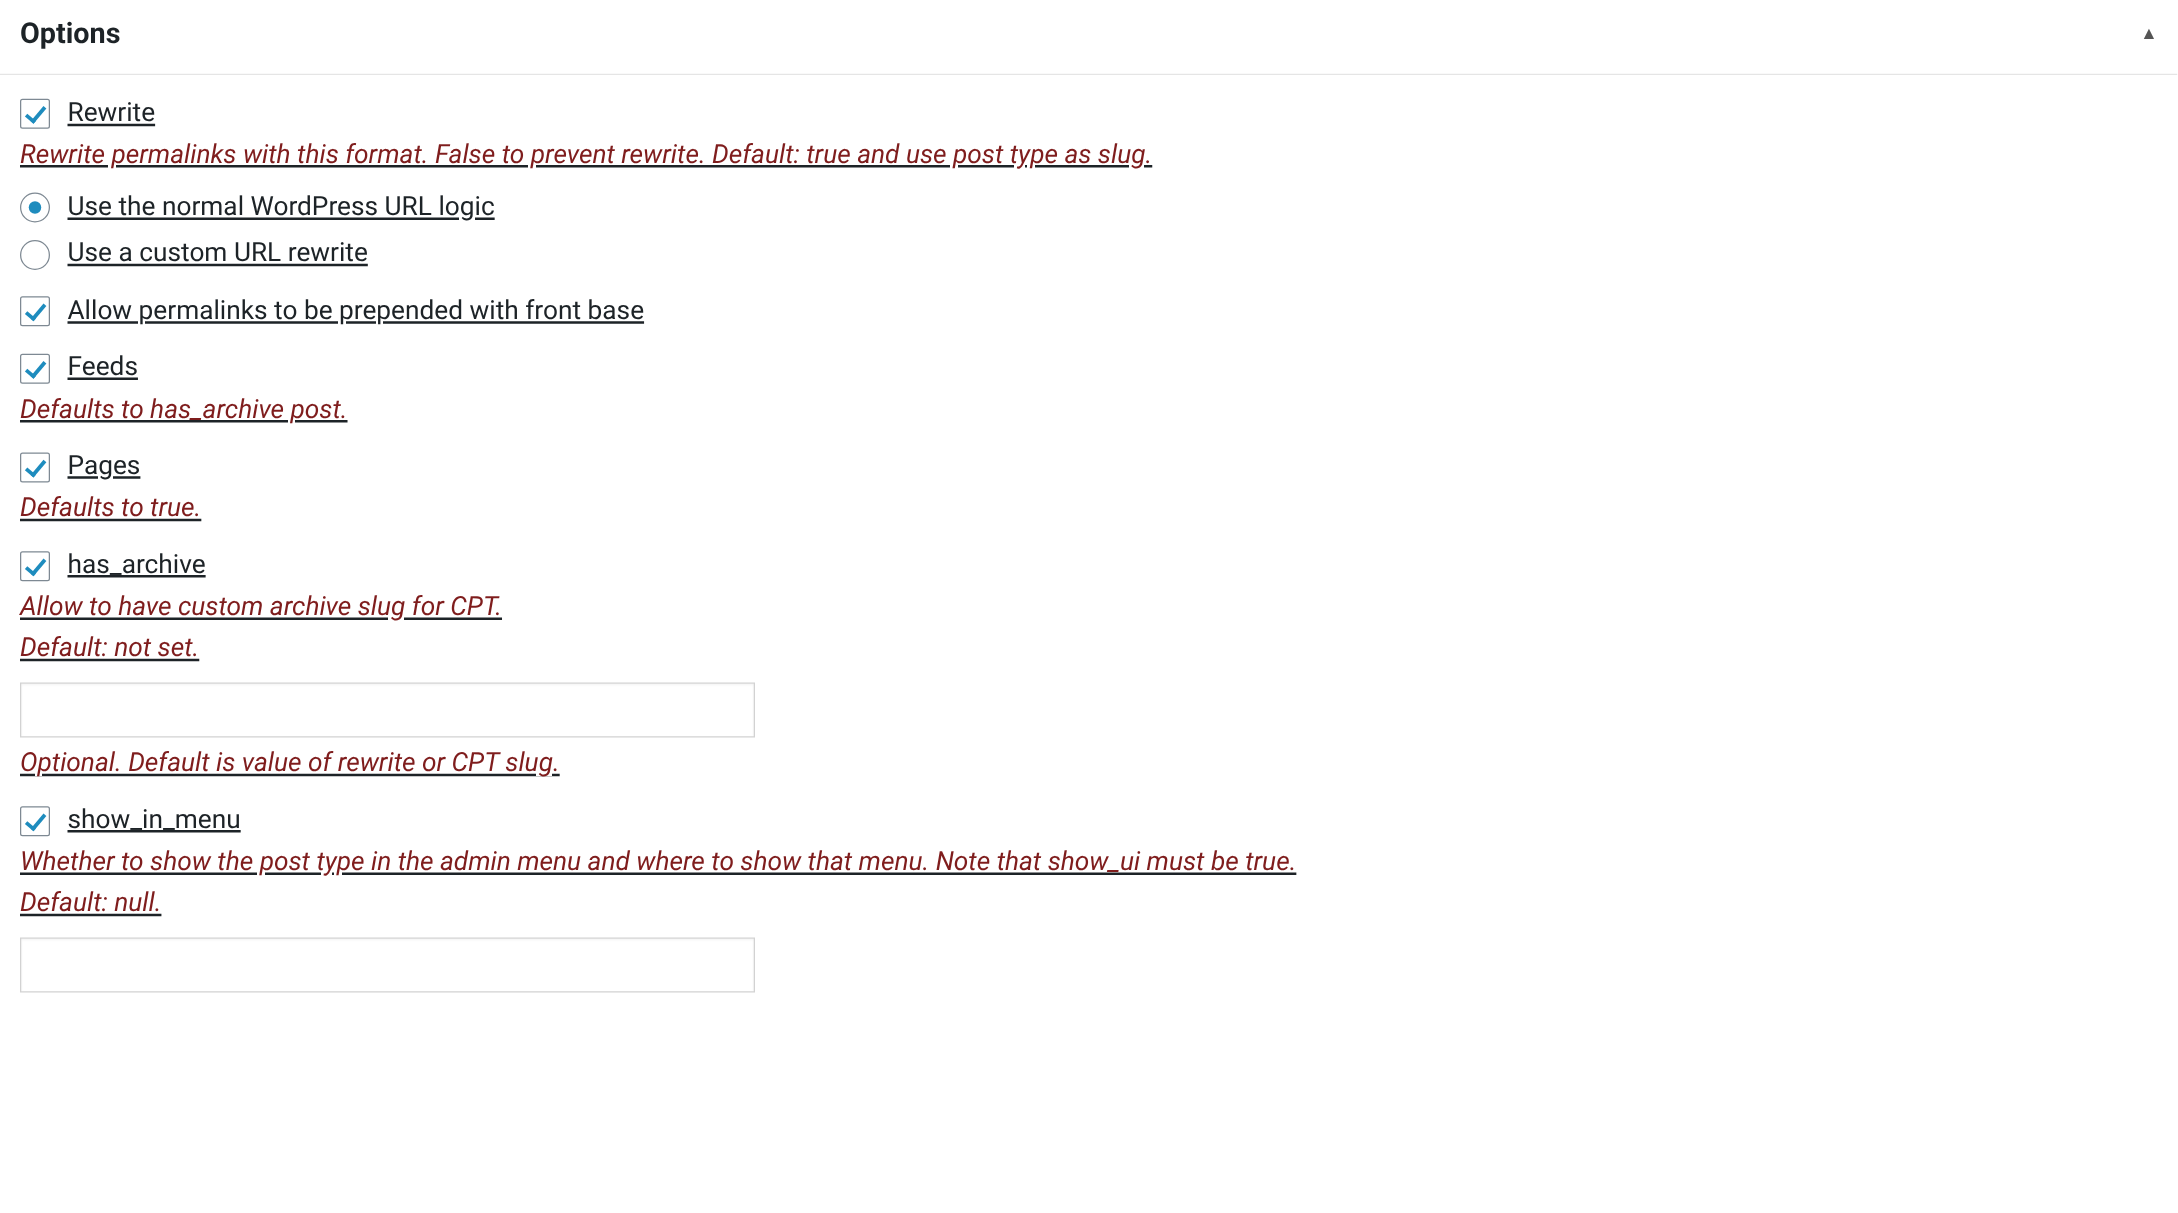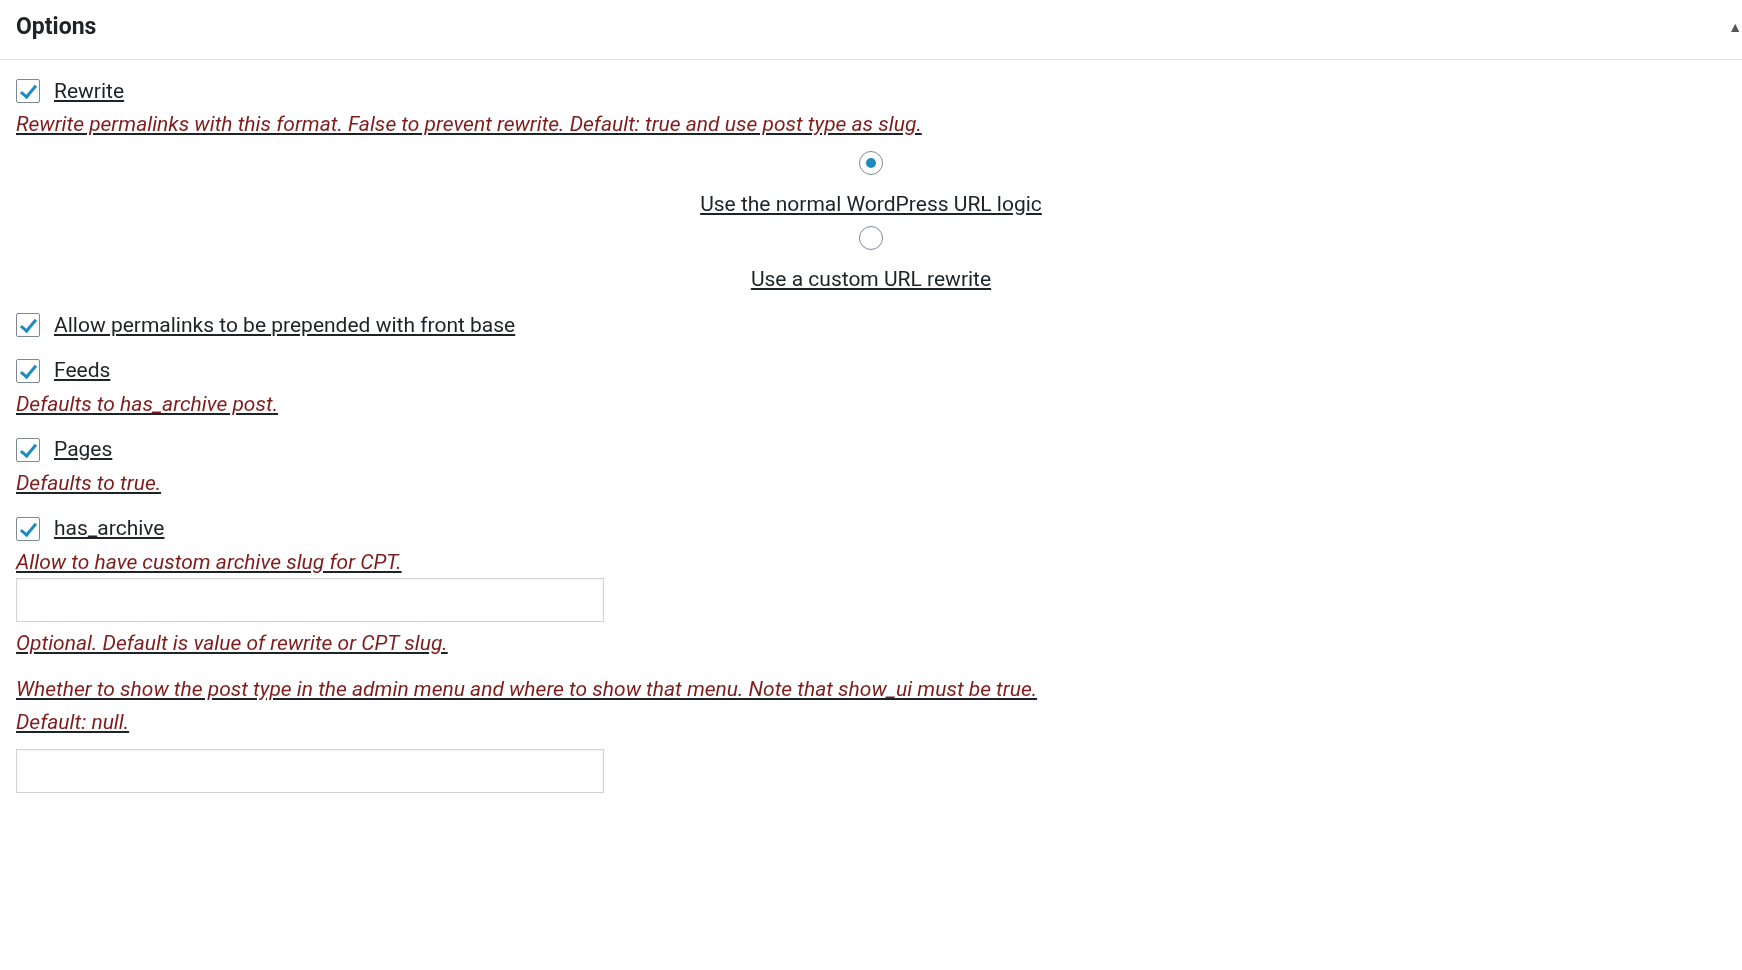--- a/index.html
+++ b/index.html
@@ -11,21 +11,21 @@
       line-height: 1.5;
       padding: 0;
     }
     .panel {
       width: 100%;
     }
     .panel-header {
       display: flex;
       justify-content: space-between;
       align-items: center;
-      padding: 10px 0 14px 16px;
+      padding: 10px 16px 14px 16px;
       border-bottom: 1px solid #e5e5e5;
     }
     .panel-title {
       font-weight: 700;
       font-size: 23px;
       color: #1d2327;
     }
     .collapse-icon {
       display: inline-block;
       color: #555;
@@ -45,21 +45,20 @@
       display: flex;
       align-items: center;
       gap: 14px;
       margin-bottom: 2px;
     }
     .radio-row {
       display: flex;
       align-items: center;
       gap: 14px;
       margin-bottom: 6px;
-      flex-direction: column;
     }
     .radio-group {
       margin: 10px 0 14px 0;
     }
     .desc {
       font-style: italic;
       color: #7f1d1d;
       margin-top: 2px;
       margin-bottom: 10px;
     }
@@ -176,24 +175,29 @@
       </div>
       <div class="desc">Defaults to true.</div>
     </div>
 
     <div class="field">
       <div class="check-row">
         <input type="checkbox" class="checkbox" checked="" id="cb-hasarchive" style="">
         <label for="cb-hasarchive" class="cbx-label">has_archive</label>
       </div>
       <div class="desc" style="margin-bottom:0">Allow to have custom archive slug for CPT.</div>
+      <div class="desc">Default: not set.</div>
       <input type="text" class="text-input" value="" style="">
       <div class="desc" style="margin-top:6px">Optional. Default is value of rewrite or CPT slug.</div>
     </div>
 
     <div class="field">
+      <div class="check-row">
+        <input type="checkbox" class="checkbox" checked="" id="cb-showmenu" style="">
+        <label for="cb-showmenu" class="cbx-label">show_in_menu</label>
+      </div>
       <div class="desc" style="margin-bottom:0">Whether to show the post type in the admin menu and where to show that menu. Note that show_ui must be true.</div>
       <div class="desc">Default: null.</div>
       <input type="text" class="text-input" value="" style="">
     </div>
 
   </div>
 </div>
 
 </body></html>

